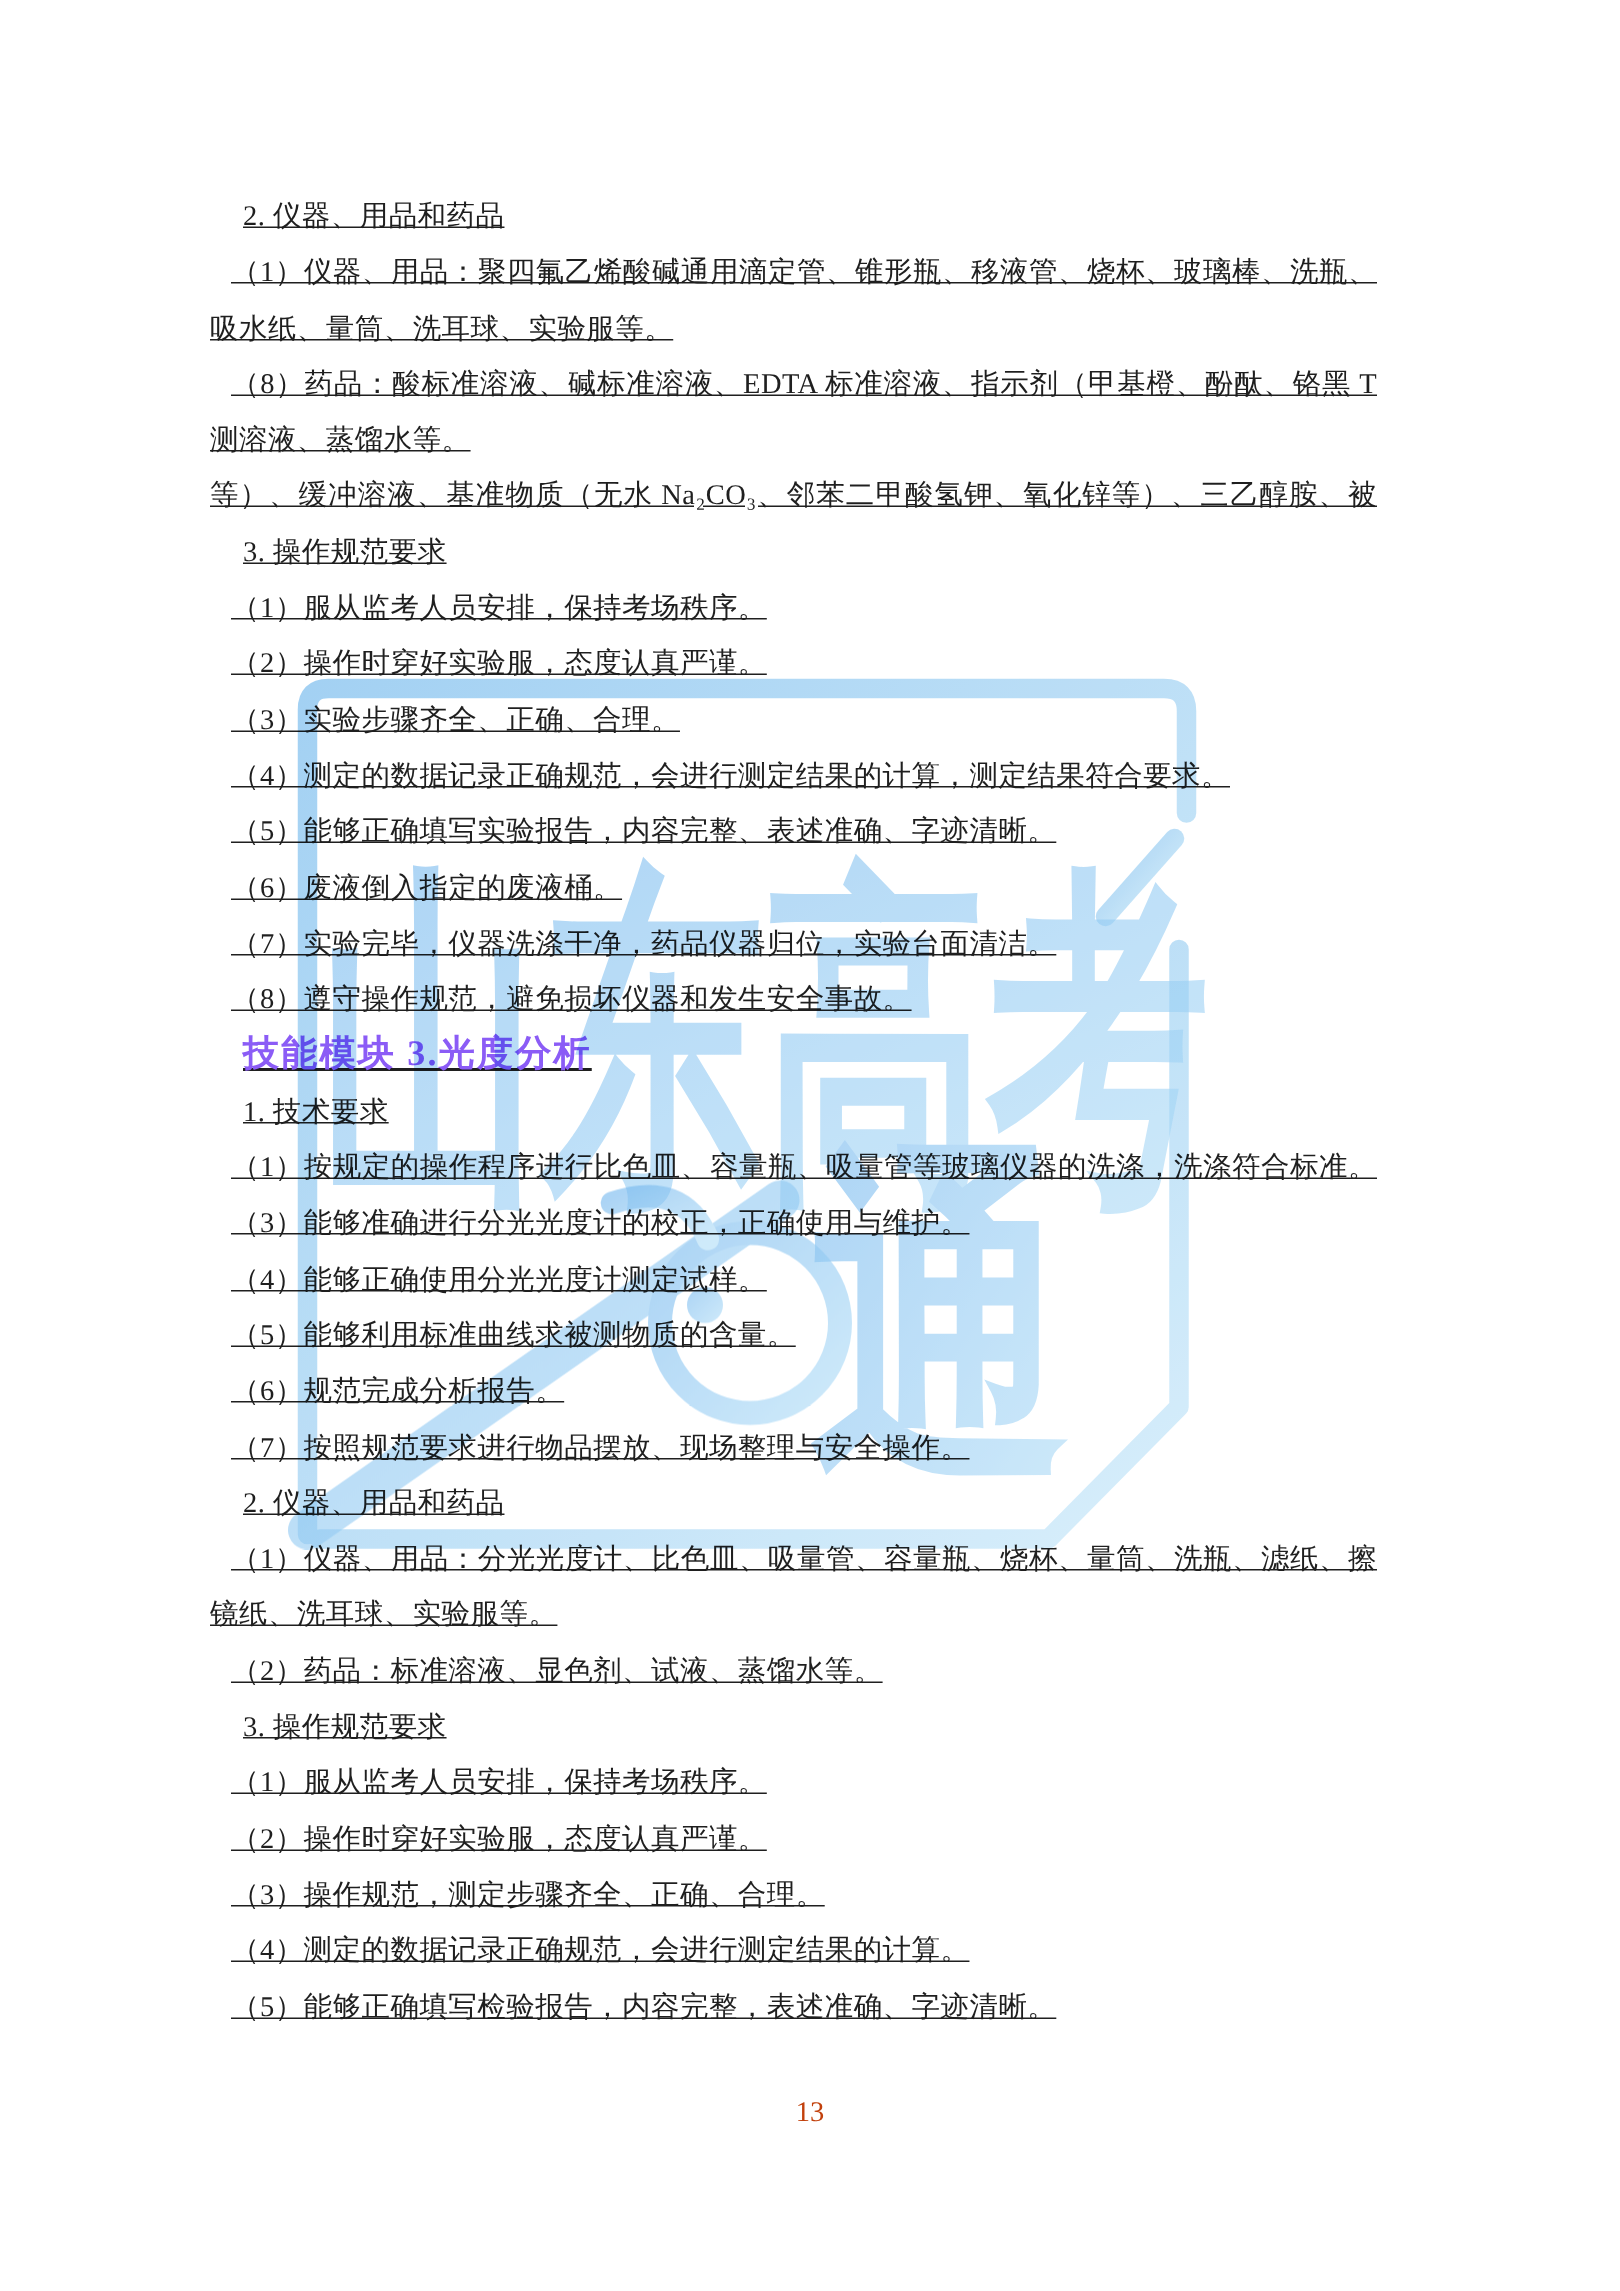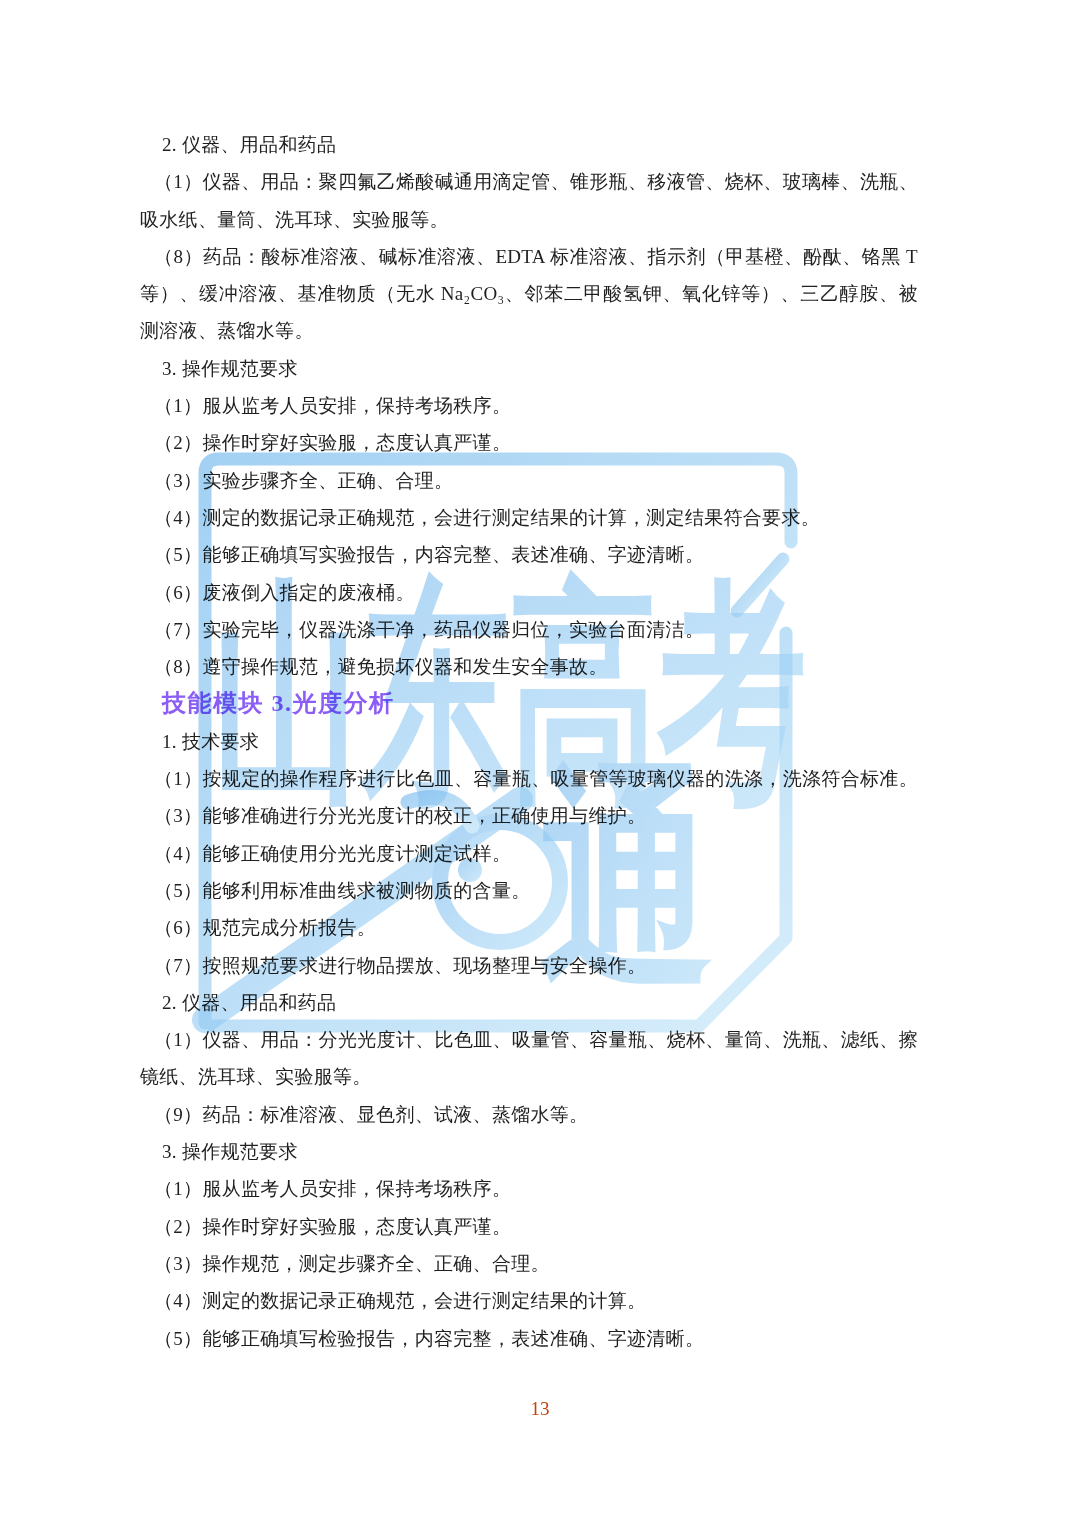--- a/index.html
+++ b/index.html
@@ -6,21 +6,21 @@
   .page{
     position:relative;
     width:1080px;height:1527px;
     background:#ffffff;
     overflow:hidden;
     font-family:"Liberation Serif","DejaVu Serif",serif;
     color:#1f1f1f;
   }
   .textcol{
     position:absolute;
-    left:140px;top:126px;width:778px;
+    left:140px;top:126px;width:778px;text-decoration:underline;
   }
   .line{
     height:37.3px;
     line-height:37.3px;
     font-size:19px;
     white-space:nowrap;
     letter-spacing:0.3px;
   }
   .line.item{padding-left:22px;}
   .line.paren{padding-left:14px;}
@@ -58,43 +58,43 @@
 </head>
 <body>
 
 <div class="page">
 
   <div class="textcol" id="lines">
       <div class="line item">2. 仪器、用品和药品</div>
       <div class="line paren just">（1）仪器、用品：聚四氟乙烯酸碱通用滴定管、锥形瓶、移液管、烧杯、玻璃棒、洗瓶、</div>
       <div class="line cont">吸水纸、量筒、洗耳球、实验服等。</div>
       <div class="line paren just">（8）药品：酸标准溶液、碱标准溶液、EDTA 标准溶液、指示剂（甲基橙、酚酞、铬黑 T</div>
+      <div class="line cont">测溶液、蒸馏水等。</div>
       <div class="line cont just">等）、缓冲溶液、基准物质（无水 Na₂CO₃、邻苯二甲酸氢钾、氧化锌等）、三乙醇胺、被</div>
-      <div class="line cont">测溶液、蒸馏水等。</div>
       <div class="line item">3. 操作规范要求</div>
       <div class="line paren">（1）服从监考人员安排，保持考场秩序。</div>
       <div class="line paren">（2）操作时穿好实验服，态度认真严谨。</div>
       <div class="line paren">（3）实验步骤齐全、正确、合理。</div>
       <div class="line paren">（4）测定的数据记录正确规范，会进行测定结果的计算，测定结果符合要求。</div>
       <div class="line paren">（5）能够正确填写实验报告，内容完整、表述准确、字迹清晰。</div>
       <div class="line paren">（6）废液倒入指定的废液桶。</div>
       <div class="line paren">（7）实验完毕，仪器洗涤干净，药品仪器归位，实验台面清洁。</div>
       <div class="line paren">（8）遵守操作规范，避免损坏仪器和发生安全事故。</div>
       <div class="line heading">技能模块 3.光度分析</div>
       <div class="line item">1. 技术要求</div>
       <div class="line paren just">（1）按规定的操作程序进行比色皿、容量瓶、吸量管等玻璃仪器的洗涤，洗涤符合标准。</div>
       <div class="line paren">（3）能够准确进行分光光度计的校正，正确使用与维护。</div>
       <div class="line paren">（4）能够正确使用分光光度计测定试样。</div>
       <div class="line paren">（5）能够利用标准曲线求被测物质的含量。</div>
       <div class="line paren">（6）规范完成分析报告。</div>
       <div class="line paren">（7）按照规范要求进行物品摆放、现场整理与安全操作。</div>
       <div class="line item">2. 仪器、用品和药品</div>
       <div class="line paren just">（1）仪器、用品：分光光度计、比色皿、吸量管、容量瓶、烧杯、量筒、洗瓶、滤纸、擦</div>
       <div class="line cont">镜纸、洗耳球、实验服等。</div>
-      <div class="line paren">（9）药品：标准溶液、显色剂、试液、蒸馏水等。</div>
+      <div class="line paren">（2）药品：标准溶液、显色剂、试液、蒸馏水等。</div>
       <div class="line item">3. 操作规范要求</div>
       <div class="line paren">（1）服从监考人员安排，保持考场秩序。</div>
       <div class="line paren">（2）操作时穿好实验服，态度认真严谨。</div>
       <div class="line paren">（3）操作规范，测定步骤齐全、正确、合理。</div>
       <div class="line paren">（4）测定的数据记录正确规范，会进行测定结果的计算。</div>
       <div class="line paren">（5）能够正确填写检验报告，内容完整，表述准确、字迹清晰。</div>
     </div>
 
   <div class="pagenum">13</div>
 

